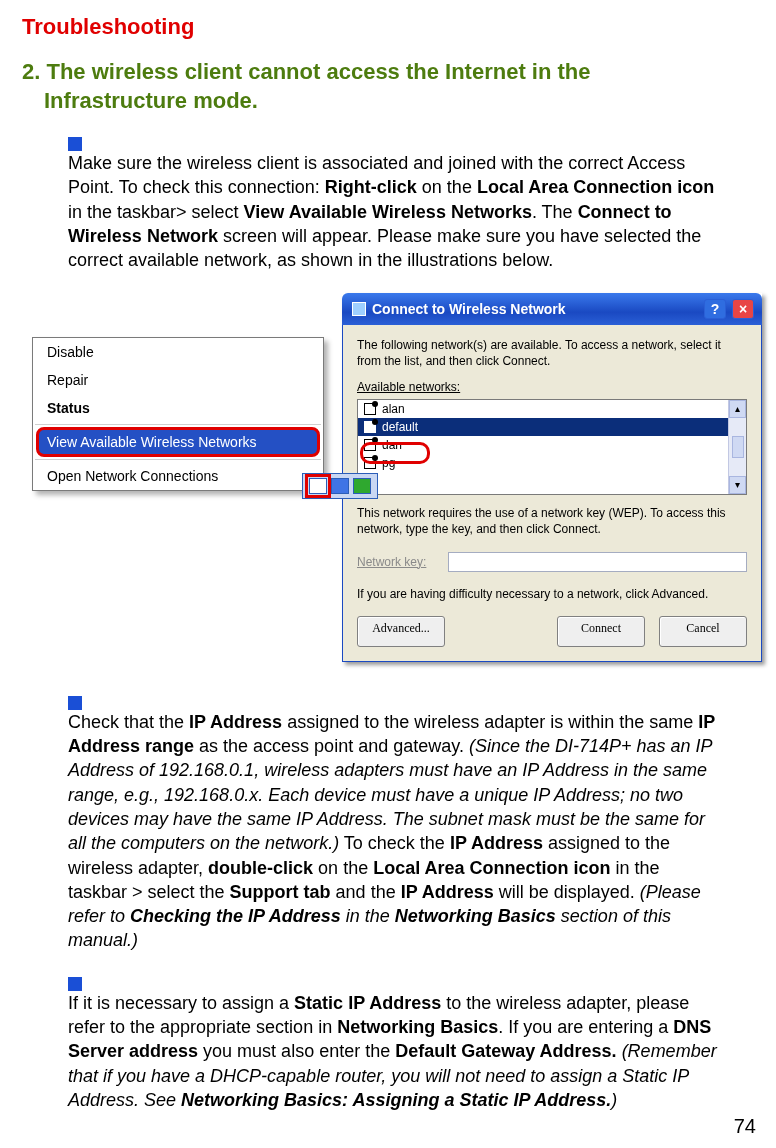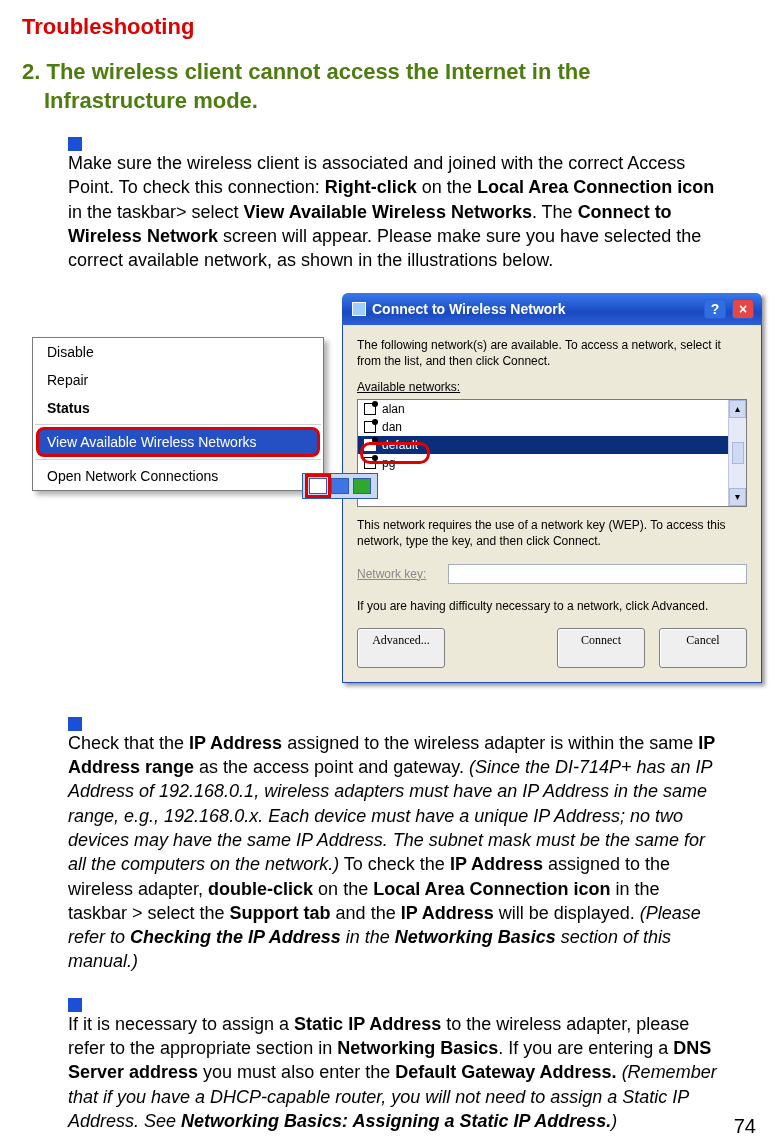--- a/index.html
+++ b/index.html
@@ -160,21 +160,21 @@
     background:#ece9d8;
     border: 1px solid #1a49c2;
     border-top: none;
     padding: 12px 14px 14px;
   }
   .dlg-body p { color:#000; line-height:1.35; }
   .dlg-label { margin-top:10px; margin-bottom:4px; text-decoration: underline; color:#000; }
   .net-list {
     background:#fff;
     border:1px solid #7a7a7a;
-    height: 108px;
+    height: 96px;
     position: relative;
     overflow: hidden;
   }
   .net-scroll {
     position:absolute; right:0; top:0; bottom:0; width:18px;
     background:#e6eaf7;
     border-left:1px solid #c2c8e3;
     display:flex; flex-direction:column; justify-content:space-between; align-items:center;
   }
   .net-scroll .arrow { width:100%; height:18px; background:#cfd9f3; border:1px solid #a9b6e0; font-size:10px; text-align:center; line-height:16px;}
@@ -199,21 +199,21 @@
   .keyrow { display:flex; align-items:center; gap:22px; margin-top:14px;}
   .keyrow label { color:#8a8a8a; text-decoration: underline;}
   .keyrow input {
     flex:1; height:20px; border:1px solid #a5acc1; background:#fff;
     font-family: Tahoma; font-size:12px; padding:2px 4px;
   }
   .adv-note { margin-top:14px; color:#000; }
   .dlg-buttons { display:flex; gap:14px; margin-top:14px; justify-content:flex-start;}
   .dlg-buttons .spacer { flex:1; }
   .winbtn {
-    min-width: 88px; height:40px;
+    min-width: 88px; height:31px;
     background:#efefef; border:1px solid #808080;
     border-radius:3px;
     font-family:Tahoma; font-size:12px;
     text-align:center; line-height:22px;
     box-shadow: inset 1px 1px 0 #fff;
   }
 
   .page-num {
     position:absolute;
     bottom: 10px; right: 20px;
@@ -265,27 +265,27 @@
       <span class="close-btn">×</span>
     </div>
     <div class="dlg-body">
       <p>The following network(s) are available. To access a network, select it from the list, and then click Connect.</p>
       <p class="dlg-label">Available networks:</p>
       <div class="net-list">
         <div class="net-row">
             <span class="net-icon"></span>
             <span>alan</span>
           </div>
+        <div class="net-row net-sel">
+            <span class="net-icon"></span>
+            <span>default</span>
+          </div>
         <div class="net-row">
             <span class="net-icon"></span>
             <span>dan</span>
-          </div>
-        <div class="net-row net-sel">
-            <span class="net-icon"></span>
-            <span>default</span>
           </div>
         <div class="net-row">
             <span class="net-icon"></span>
             <span>pg</span>
           </div>
         <div class="net-sel-ring" style="left:2px; top:42px; width:70px; height:22px;"></div>
         <div class="net-scroll">
           <div class="arrow">▴</div>
           <div class="thumb"></div>
           <div class="arrow">▾</div>

